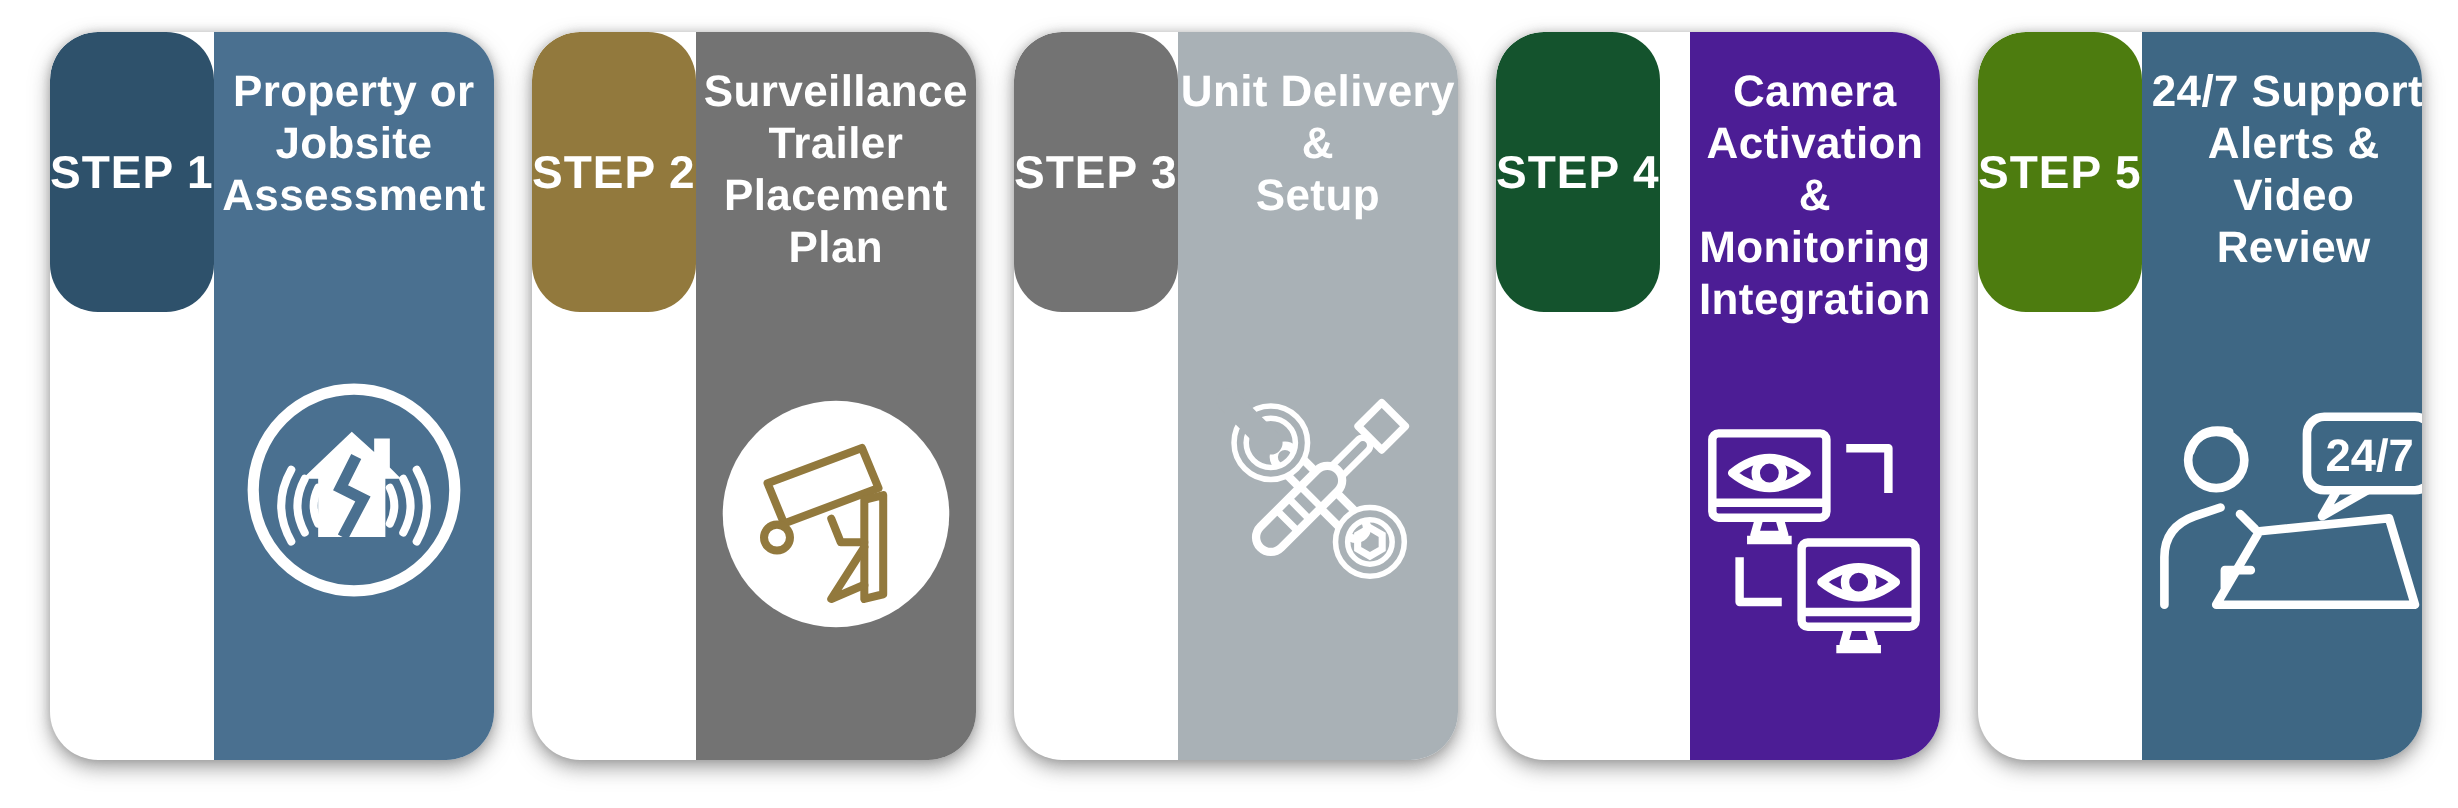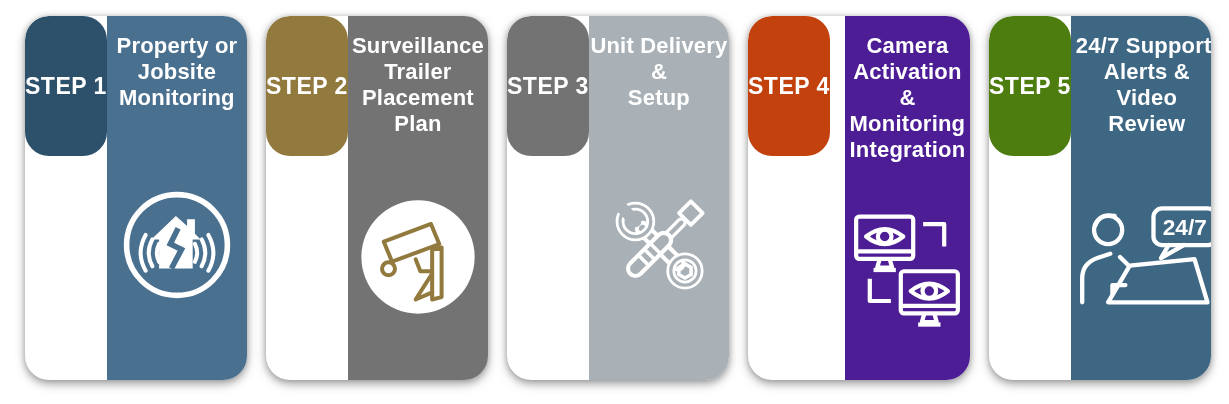--- a/index.html
+++ b/index.html
@@ -49,21 +49,21 @@
 
 <div class="strip">
 
   <div class="card">
     <div class="card-header" style="background: rgb(46, 81, 107);">
       <span class="step-label">STEP 1</span>
     </div>
     <div class="card-body" style="background: rgb(74, 112, 144);">
       <div class="card-title">Property or
 Jobsite
-Monitoring</div>
+Assessment</div>
       <div class="icon-wrap">
         <svg viewBox="0 0 100 100" width="112" height="112">
           <circle cx="50" cy="50" r="45" fill="none" stroke="#fff" stroke-width="5"></circle>
           <path d="M49 24 L27 45 L34 45 L34 71 L64 71 L64 45 L71 45 L66 40 L66 27 L59 27 L59 33 Z" fill="#fff"></path>
           <path class="cut-stroke" d="M51 35 L44 49 L54 54 L45 71" fill="none" stroke-width="5" style="stroke: rgb(74, 112, 144);"></path>
           <g fill="none" stroke="#fff" stroke-width="3.6" stroke-linecap="round">
             <path d="M22 41 Q13 57 22 73"></path>
             <path d="M28 45 Q21.5 57 28 69"></path>
             <path d="M34 49 Q30 57 34 65"></path>
             <path d="M78 41 Q87 57 78 73"></path>
@@ -126,21 +126,21 @@
             <path d="M43.5 49.5 L50.5 56.5" stroke="#fff" stroke-width="3"></path>
             <path d="M38.5 54.5 L45.5 61.5" stroke="#fff" stroke-width="3"></path>
             <path d="M33.5 59.5 L40.5 66.5" stroke="#fff" stroke-width="3"></path>
           </g>
         </svg>
       </div>
     </div>
   </div>
 
   <div class="card">
-    <div class="card-header" style="background: #c2410c;">
+    <div class="card-header" style="background: #14532d;">
       <span class="step-label">STEP 4</span>
     </div>
     <div class="card-body" style="background: #4c1d95; margin-left: 15px;">
       <div class="card-title">Camera Activation
 &amp; Monitoring
 Integration</div>
       <div class="icon-wrap">
         <svg viewBox="0 0 100 100" width="124" height="124">
           <g fill="none" stroke="#fff" stroke-width="3.4" stroke-linejoin="round">
 

